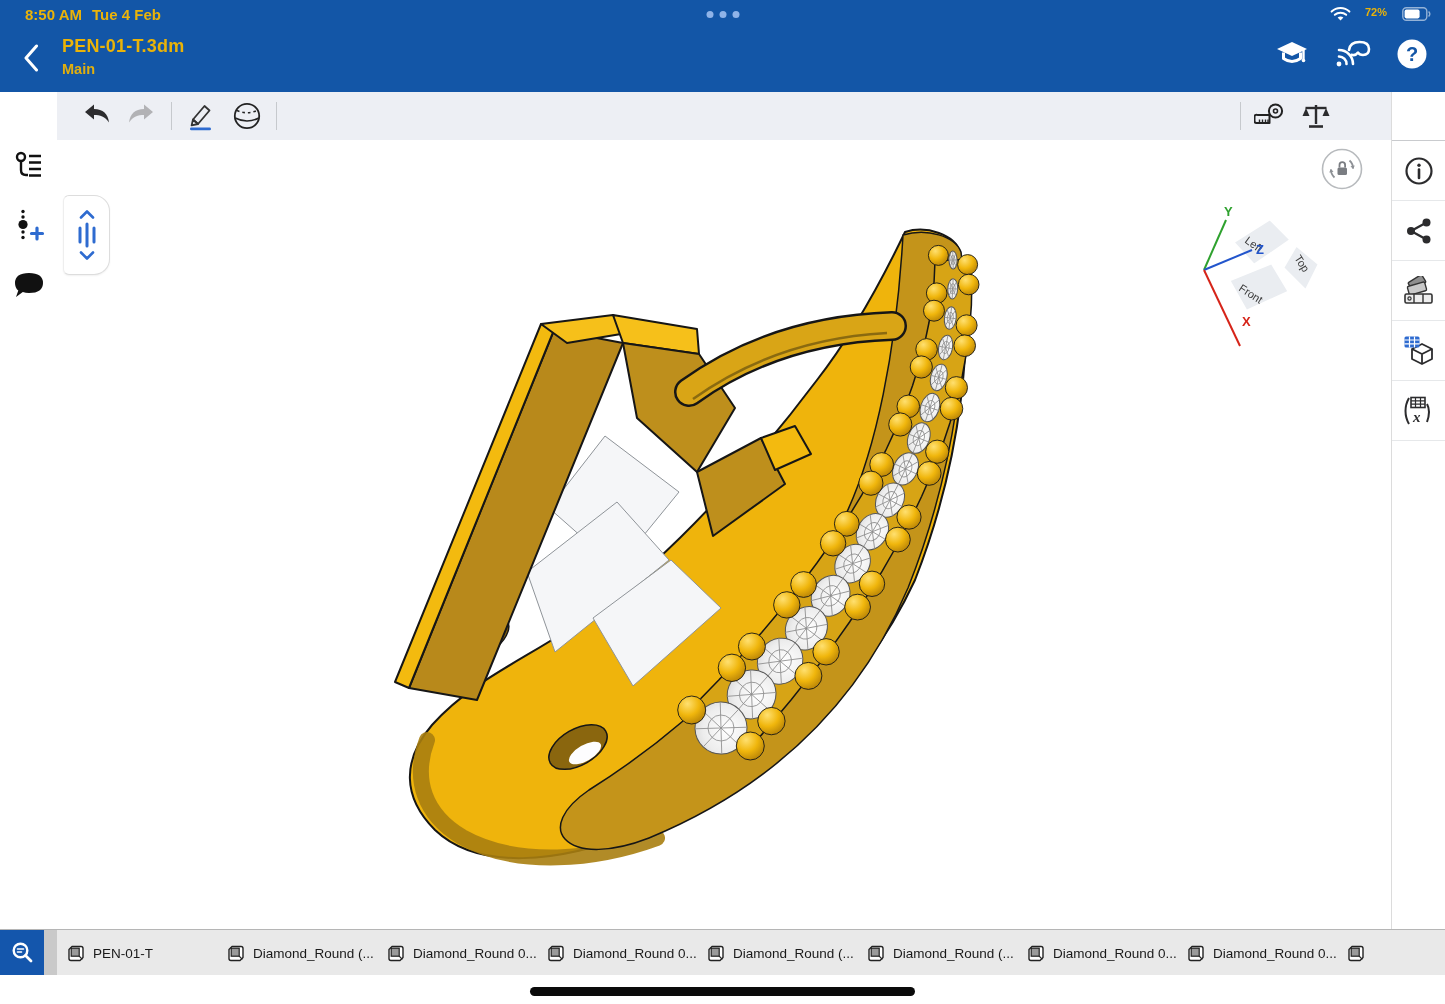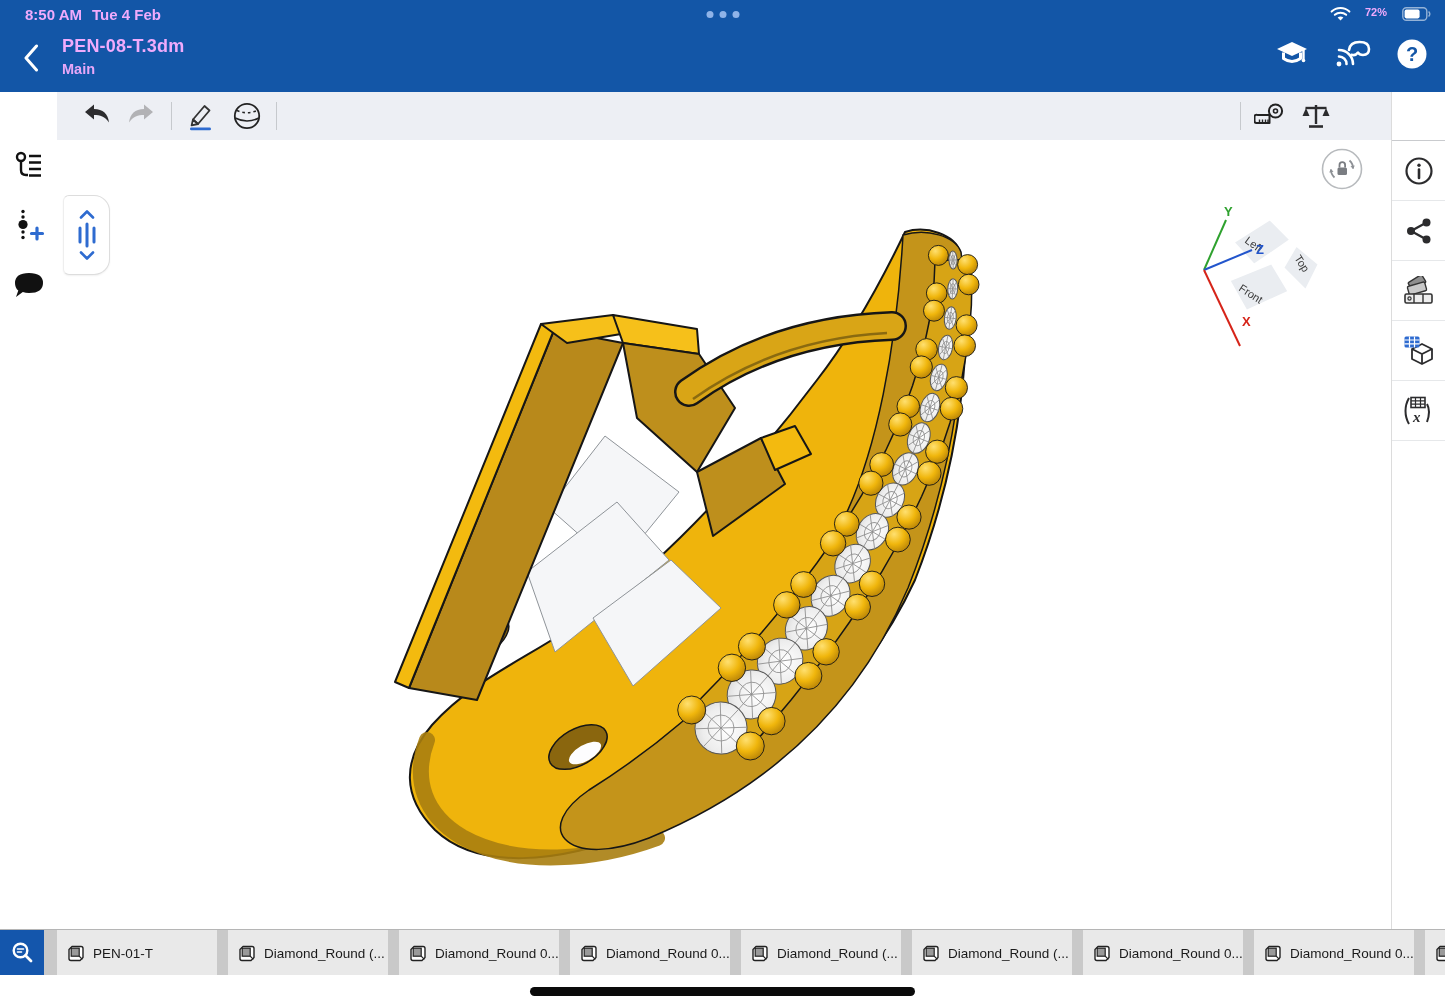--- a/index.html
+++ b/index.html
@@ -2,21 +2,21 @@
 <html><head>
 <meta charset="utf-8">
 <style>
   html,body{margin:0;padding:0}
   body{width:1445px;height:1004px;position:relative;overflow:hidden;
        font-family:"Liberation Sans",sans-serif;background:#fff;
        -webkit-font-smoothing:antialiased}
   .abs{position:absolute}
 
   
-  .app-header{left:0;top:0;width:1445px;height:92px;background:#1356A7;color:#f0abfc}
+  .app-header{left:0;top:0;width:1445px;height:92px;background:#1356A7;color:#eab308}
   .status-row{position:absolute;left:0;top:0;width:100%;height:28px}
   .st-time{position:absolute;left:25px;top:6px;font-size:15px;font-weight:700}
   .st-date{position:absolute;left:92px;top:6px;font-size:15px;font-weight:700}
   .mt-dots{position:absolute;left:50%;top:11px;transform:translateX(-50%);display:flex;gap:6px}
   .mt-dots .dot{width:7px;height:7px;border-radius:50%;background:#8FB3E8}
   .st-batt-pct{position:absolute;right:58px;top:6px;font-size:11px;font-weight:700}
   .wifi{position:absolute;right:94px;top:7px}
   .battery{position:absolute;right:14px;top:7px}
   .nav-row{position:absolute;left:0;top:28px;width:100%;height:64px}
   .back-btn{position:absolute;left:14px;top:10px;width:34px;height:40px;display:flex;align-items:center;justify-content:center;cursor:pointer}
@@ -47,21 +47,21 @@
   .view-cube{position:absolute;right:62px;top:60px;cursor:pointer}
 
   
   .right-sidebar{left:1391px;top:92px;width:54px;height:837px;background:#fff;border-left:1px solid #dcdcdc}
   .rs-spacer{height:48px;border-bottom:1px solid #c9cbce}
   .rs-btn{width:54px;height:59px;display:flex;align-items:center;justify-content:center;border-bottom:1px solid #e6e8ea;cursor:pointer}
 
   
   .tab-bar{left:0;top:929px;width:1445px;height:46px;background:#c9c9c9;border-top:1px solid #b5b5b5;display:flex}
   .search-tile{width:44px;height:46px;background:#1456AC;display:flex;align-items:center;justify-content:center;flex:0 0 auto;cursor:pointer}
-  .tab-strip{display:flex;gap:11px;margin-left:13px;overflow:hidden;flex:1}
+  .tab-strip{display:flex;margin-left:13px;overflow:hidden;flex:1}
   .doc-tab{flex:0 0 160px;width:160px;height:46px;background:#E9E9E9;display:flex;align-items:center;gap:7px;padding-left:10px;box-sizing:border-box;cursor:pointer}
   .doc-tab .tab-label{font-size:13.5px;color:#1a1a1a;white-space:nowrap;overflow:hidden}
 
   
   .home-strip{left:0;top:975px;width:1445px;height:29px;background:#fff}
   .home-indicator{position:absolute;left:530px;top:12px;width:385px;height:9px;border-radius:5px;background:#0a0a0a;cursor:pointer}
 </style>
 </head>
 <body>
 
@@ -85,21 +85,21 @@
       <rect x="2.6" y="2.6" width="15" height="8.8" rx="1.8" fill="#fff"></rect>
       <path d="M26.6 4.5 a3.6 3.6 0 0 1 0 5" stroke="#fff" stroke-opacity=".55" stroke-width="1.4" fill="none"></path>
     </svg>
   </div>
   <div class="nav-row">
     <div class="back-btn">
       <svg width="16" height="28" viewBox="0 0 16 28">
         <path d="M13.5 2 L3 14 L13.5 26" stroke="#fff" stroke-width="3" fill="none" stroke-linecap="round" stroke-linejoin="round"></path>
       </svg>
     </div>
-    <div class="doc-title">PEN-08-T.3dm</div>
+    <div class="doc-title">PEN-01-T.3dm</div>
     <div class="doc-sub">Main</div>
     <div class="hdr-icons">
       <div class="hdr-btn">
         <svg width="34" height="30" viewBox="0 0 34 30">
           <polygon points="17,3 32,10 17,17 2,10" fill="#fff"></polygon>
           <path d="M8.5 13.5 v6 q8.5 6 17 0 v-6" fill="none" stroke="#fff" stroke-width="3" stroke-linejoin="round"></path>
           <path d="M28.5 11.5 v8" stroke="#fff" stroke-width="2.4" stroke-linecap="round"></path>
           <circle cx="28.5" cy="21.5" r="1.8" fill="#fff"></circle>
         </svg>
       </div>

